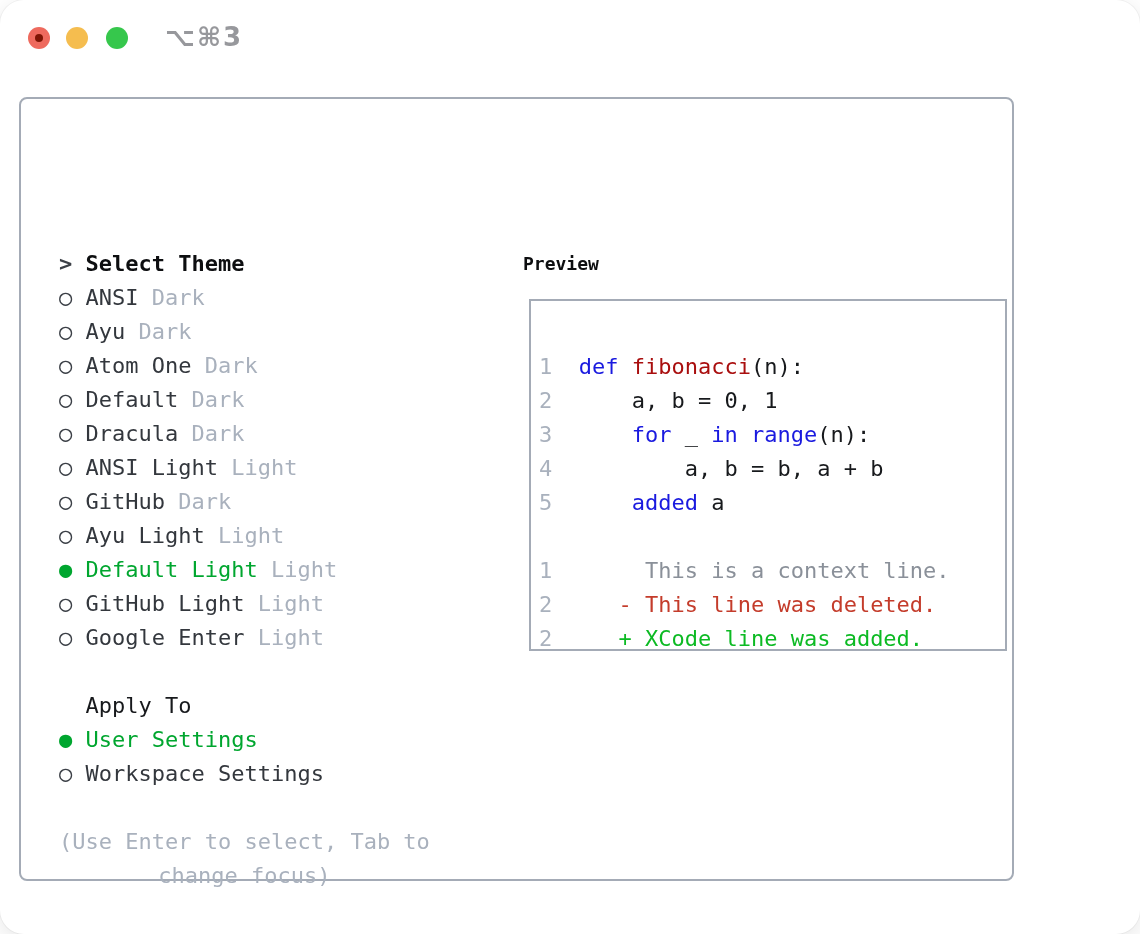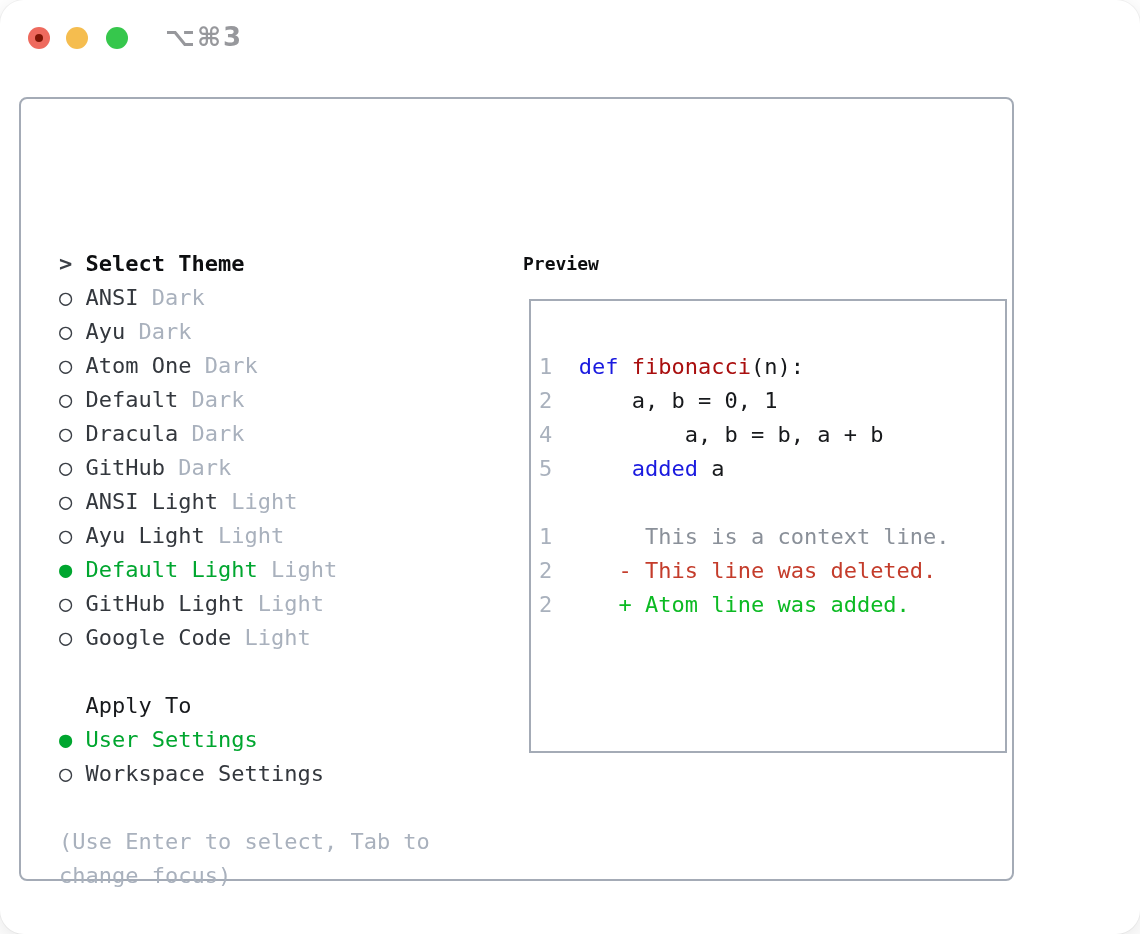--- a/index.html
+++ b/index.html
@@ -34,29 +34,29 @@
   .left-col { position:absolute; left:38px; top:148px; }
   .row { height:34px; line-height:34px; font-size:22px; white-space:pre; color:#33373d; }
   .row.hdr { font-weight:bold; color:#0d0e10; }
   .row.subhdr { color:#17191c; }
   .marker { color:#3c4047; }
   .marker.sel { color:#00a62f; }
   .name { color:#33373d; }
   .name.sel { color:#00a62f; }
   .variant { color:#a9b1bd; }
   .spacer { height:34px; }
-  .hint { height:34px; line-height:34px; font-size:22px; white-space:pre; color:#a9b1bd; }
+  .hint { height:34px; line-height:34px; font-size:22px; white-space:pre; color:#a9b1bd;text-align:center; }
 
   
   .preview-title {
     position:absolute; left:502px; top:148px; height:34px; line-height:34px;
     font-size:18px; font-weight:bold; color:#0d0e10; white-space:pre;
   }
   .preview-box {
-    position:absolute; left:508px; top:200px; width:478px; height:454px;
+    position:absolute; left:508px; top:200px; width:478px; height:352px;
     border:2px solid #a4abb6; background:#ffffff;
     padding:49px 0 0 8px;
   }
   .cline { height:34px; line-height:34px; font-size:22px; white-space:pre; }
   .ln { display:inline-block; width:3ch; color:#a9b1bd; }
   .kw  { color:#1a1adf; }
   .fn  { color:#a90e0e; }
   .pl  { color:#17191c; }
   .ctx { color:#8a9099;text-align:right; }
   .del { color:#c43c2b; }
@@ -78,26 +78,26 @@
 
     <div class="left-col">
       <div class="row hdr"><span class="marker">&gt;</span><span> </span><span>Select Theme</span></div>
 
       <div>
           <div class="row"><span class="marker">○</span> <span class="name">ANSI</span><span class="variant"> Dark</span></div>
           <div class="row"><span class="marker">○</span> <span class="name">Ayu</span><span class="variant"> Dark</span></div>
           <div class="row"><span class="marker">○</span> <span class="name">Atom One</span><span class="variant"> Dark</span></div>
           <div class="row"><span class="marker">○</span> <span class="name">Default</span><span class="variant"> Dark</span></div>
           <div class="row"><span class="marker">○</span> <span class="name">Dracula</span><span class="variant"> Dark</span></div>
+          <div class="row"><span class="marker">○</span> <span class="name">ANSI Light</span><span class="variant"> Light</span></div>
           <div class="row"><span class="marker">○</span> <span class="name">GitHub</span><span class="variant"> Dark</span></div>
-          <div class="row"><span class="marker">○</span> <span class="name">ANSI Light</span><span class="variant"> Light</span></div>
           <div class="row"><span class="marker">○</span> <span class="name">Ayu Light</span><span class="variant"> Light</span></div>
           <div class="row"><span class="marker sel">●</span> <span class="name sel">Default Light</span><span class="variant"> Light</span></div>
           <div class="row"><span class="marker">○</span> <span class="name">GitHub Light</span><span class="variant"> Light</span></div>
-          <div class="row"><span class="marker">○</span> <span class="name">Google Code</span><span class="variant"> Light</span></div>
+          <div class="row"><span class="marker">○</span> <span class="name">Google Enter</span><span class="variant"> Light</span></div>
         </div>
 
       <div class="spacer"></div>
 
       <div class="row subhdr"><span>  </span><span>Apply To</span></div>
 
       <div>
           <div class="row"><span class="marker sel">●</span> <span class="name sel">User Settings</span></div>
           <div class="row"><span class="marker">○</span> <span class="name">Workspace Settings</span></div>
         </div>
@@ -106,22 +106,23 @@
 
       <div class="hint">(Use Enter to select, Tab to</div>
       <div class="hint">change focus)</div>
     </div>
 
     <div class="preview-title">Preview</div>
 
     <div class="preview-box">
         <div class="cline"><span class="ln">1</span><span class="kw">def</span><span class="pl"> </span><span class="fn">fibonacci</span><span class="pl">(n):</span></div>
         <div class="cline"><span class="ln">2</span><span class="pl">    a, b = 0, 1</span></div>
+        <div class="cline"><span class="ln">3</span><span class="pl">    </span><span class="kw">for</span><span class="pl"> _ </span><span class="kw">in</span><span class="pl"> </span><span class="kw">range</span><span class="pl">(n):</span></div>
         <div class="cline"><span class="ln">4</span><span class="pl">        a, b = b, a + b</span></div>
         <div class="cline"><span class="ln">5</span><span class="pl">    </span><span class="kw">added</span><span class="pl"> a</span></div>
         <div class="cline"><span class="ln"></span></div>
         <div class="cline"><span class="ln">1</span><span class="ctx">     This is a context line.</span></div>
         <div class="cline"><span class="ln">2</span><span class="del">   - This line was deleted.</span></div>
-        <div class="cline"><span class="ln">2</span><span class="add">   + Atom line was added.</span></div>
+        <div class="cline"><span class="ln">2</span><span class="add">   + XCode line was added.</span></div>
       </div>
 
   </div>
 </div>
 
 </body></html>

